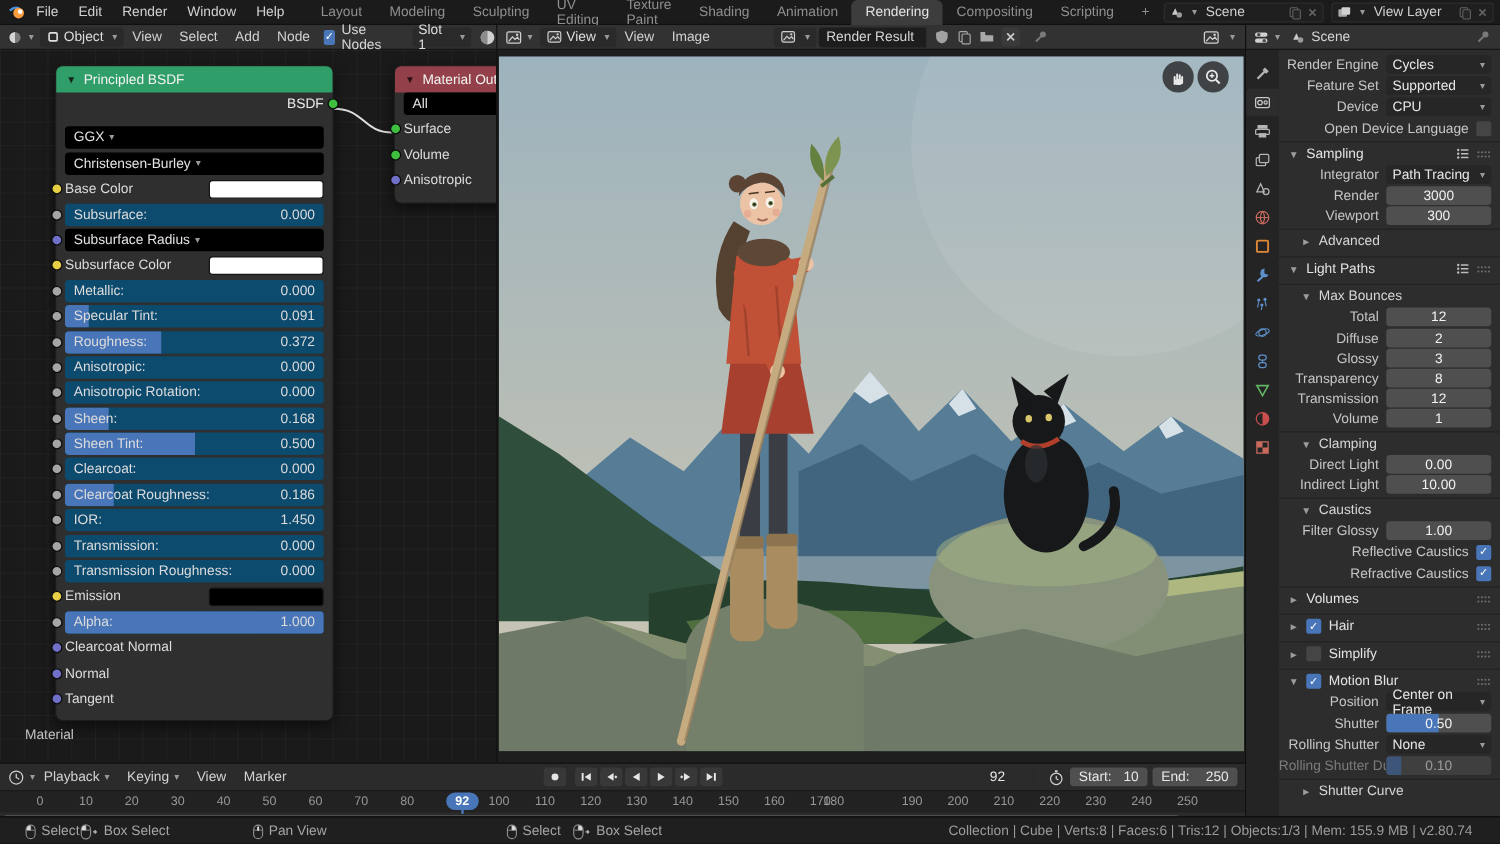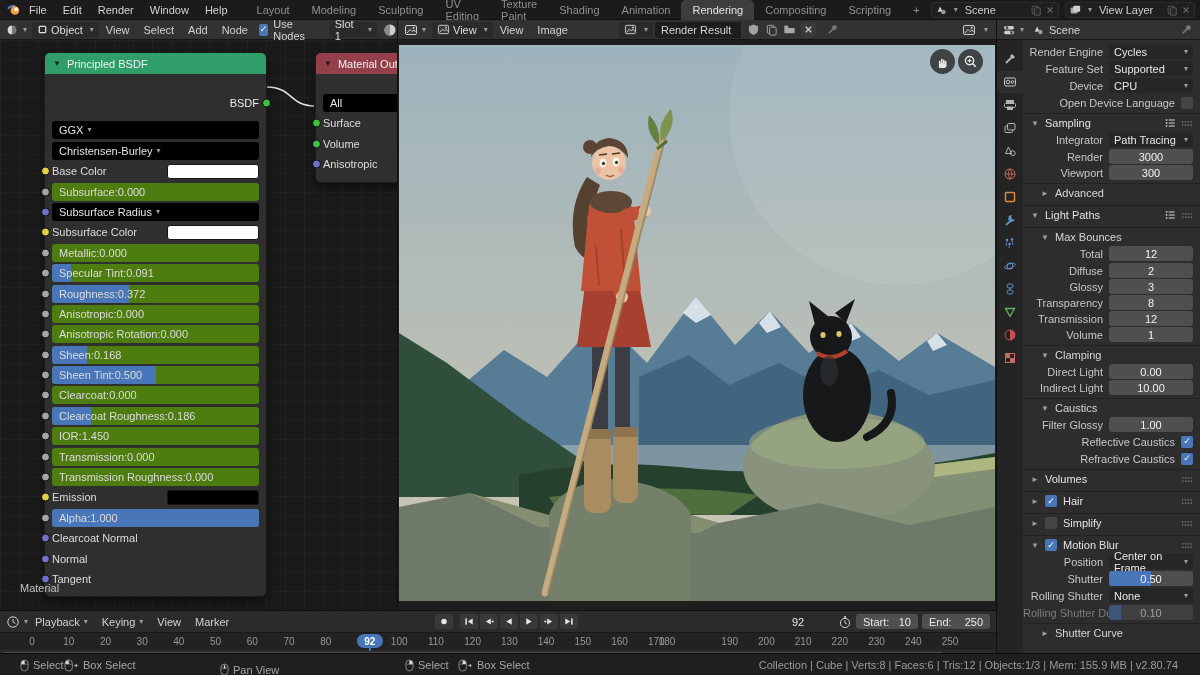--- a/index.html
+++ b/index.html
@@ -31,25 +31,25 @@
   .fielddark{height:16px;background:#1d1d1d;border-radius:3px 0 0 3px;display:flex;align-items:center;padding:0 6px;color:#d5d5d5}
   .chk{width:12px;height:12px;border-radius:2px;background:#4976b8;display:inline-flex;align-items:center;justify-content:center;color:#fff;font-size:9px;line-height:1}
   .chk.off{background:#454545}
 
   
   #shader-ed{left:0;top:40px;width:397px;height:570px;background:#1a1a1a;overflow:hidden;
     background-image:linear-gradient(rgba(255,255,255,.03) 1px,transparent 1px),linear-gradient(90deg,rgba(255,255,255,.03) 1px,transparent 1px);
     background-size:19px 19px}
   .b-node{position:absolute;background:#2f2f2f;border:1px solid #1c1c1c;border-radius:6px;box-shadow:0 4px 10px rgba(0,0,0,.5)}
   .b-node-hd{height:21px;display:flex;align-items:center;gap:6px;padding:0 8px;border-radius:5px 5px 0 0;color:#f2f2f2}
-  .nbody{padding-top:20px;padding-bottom:6px}
+  .nbody{padding-top:0;padding-bottom:6px}
   .nrow{height:18px;margin:0 7px 2.4px;display:flex;align-items:center;position:relative;color:#dcdcdc}
   .nrow .wfull{flex:1;height:18px;border-radius:3px;display:flex;align-items:center;padding:0 7px}
   .ndrop{background:#000000;justify-content:flex-start;color:#e3e3e3}
-  .nslider{background:#4d7c0f;position:relative;overflow:hidden;}
+  .nslider{background:#0c4a6e;position:relative;overflow:hidden;justify-content:space-between}
   .nslider span{position:relative;z-index:2}
   .nfill{position:absolute;left:0;top:0;bottom:0;background:#4976b8;z-index:1;border-radius:3px 0 0 3px}
   .nswatch{width:92px;height:15px;border-radius:3px;border:1px solid #161616;margin-left:auto}
   .socket{position:absolute;top:50%;width:9px;height:9px;border-radius:50%;transform:translateY(-50%);border:1px solid #0c0c0c;z-index:4}
   .sock-in{left:-11.5px}.sock-out{right:-11.5px}
   .outrow{justify-content:flex-end;color:#eaeaea}
 
   
   #image-ed{left:397px;top:40px;width:599px;height:570px;background:#1e1e1e;border-left:1px solid #0f0f0f;overflow:hidden}
   #render-wrap{position:absolute;left:1px;top:5px;width:596px;height:556px;background:#0d0d0d}
@@ -1150,21 +1150,21 @@
         <span class="icon">
           <svg width="15" height="13" viewBox="0 0 16 14" fill="none">
             <rect x="1" y="1" width="8" height="12" rx="4" stroke="#8f8f8f"></rect>
             <path d="M5,1.5 V5.5 M1.5,5.5 H8.5" stroke="#8f8f8f" stroke-width="0.8"></path>
             <path d="M1.5,5.5 V4.5 Q1.5,1.5 5,1.5 V5.5 Z" fill="#d9d9d9"></path>
             <path d="M11,7 H14 M12.6,5.6 L14,7 L12.6,8.4" stroke="#b5b5b5" stroke-width="1.1"></path>
           </svg>
         </span>
         <span>Box Select</span>
       </div>
-      <div class="hint" style="left: 220px; align-items: flex-end;">
+      <div class="hint" style="left: 202px;">
         <span class="icon">
           <svg width="9" height="13" viewBox="0 0 10 14" fill="none">
             <rect x="1" y="1" width="8" height="12" rx="4" stroke="#8f8f8f"></rect>
             <path d="M5,1.5 V5.5 M1.5,5.5 H8.5" stroke="#8f8f8f" stroke-width="0.8"></path>
             <rect x="4.2" y="2.2" width="1.7" height="4" rx="0.8" fill="#d9d9d9"></rect>
           </svg>
         </span>
         <span>Pan View</span>
       </div>
       <div class="hint" style="left: 405px;">

